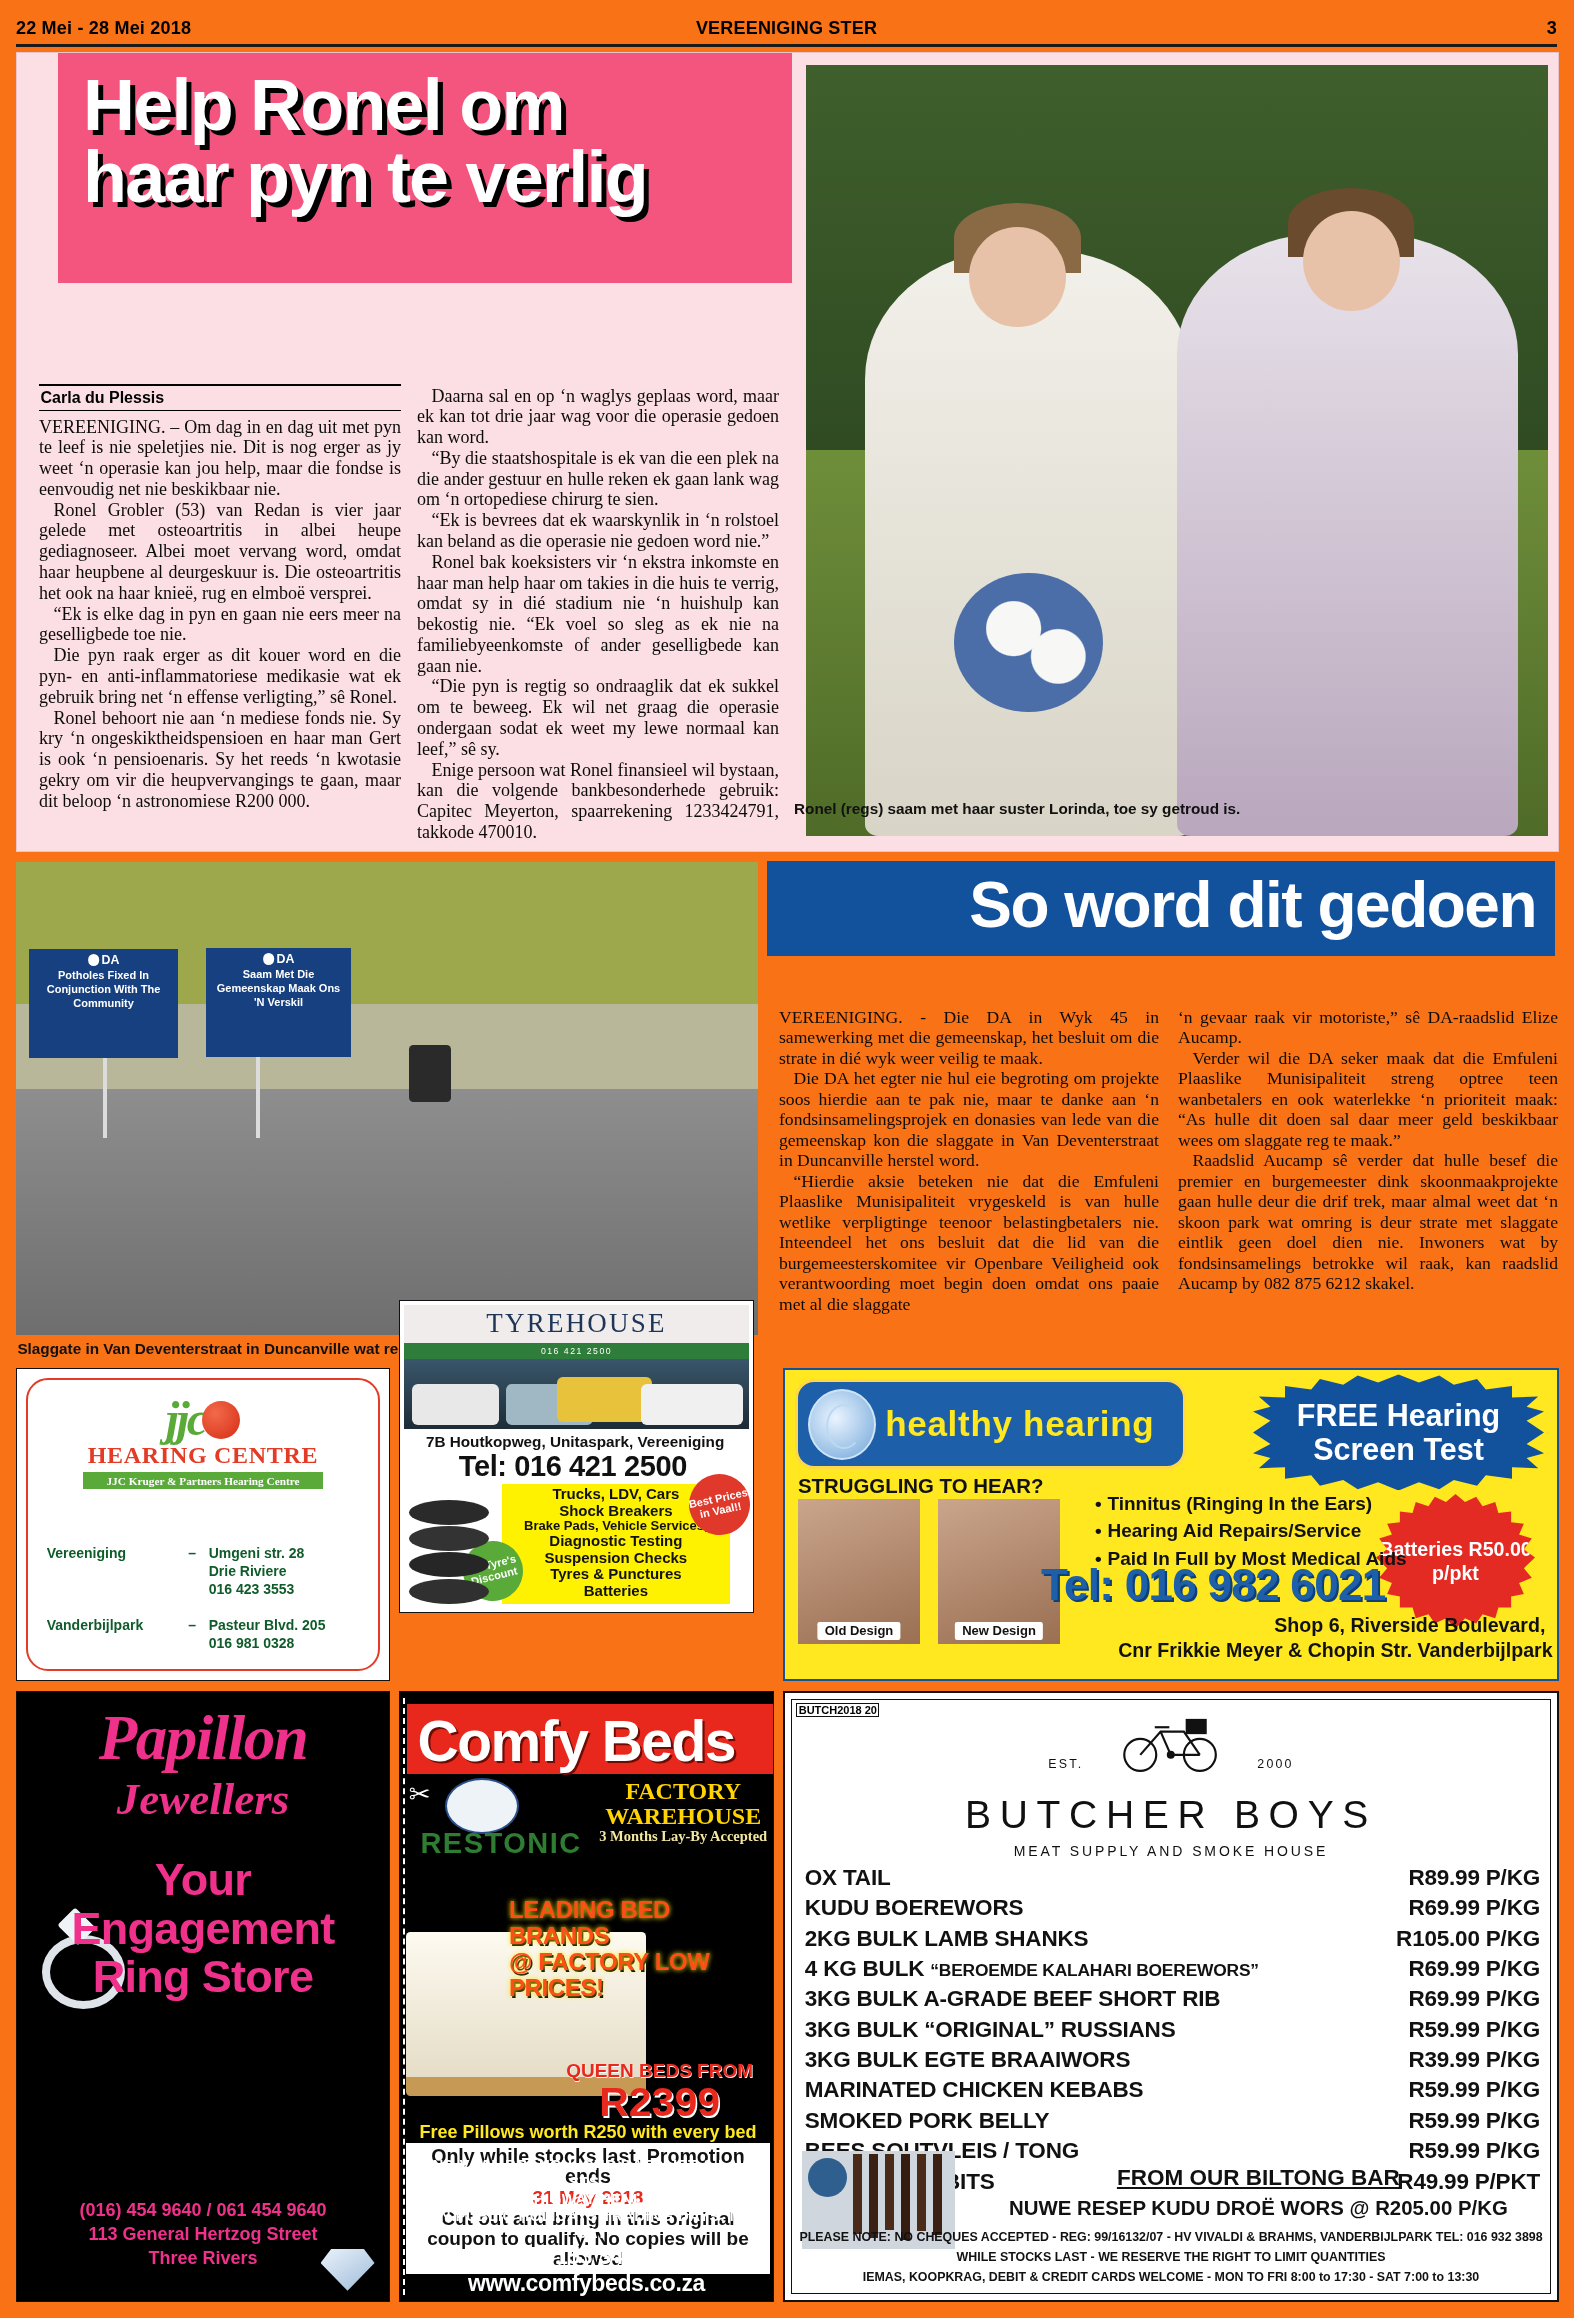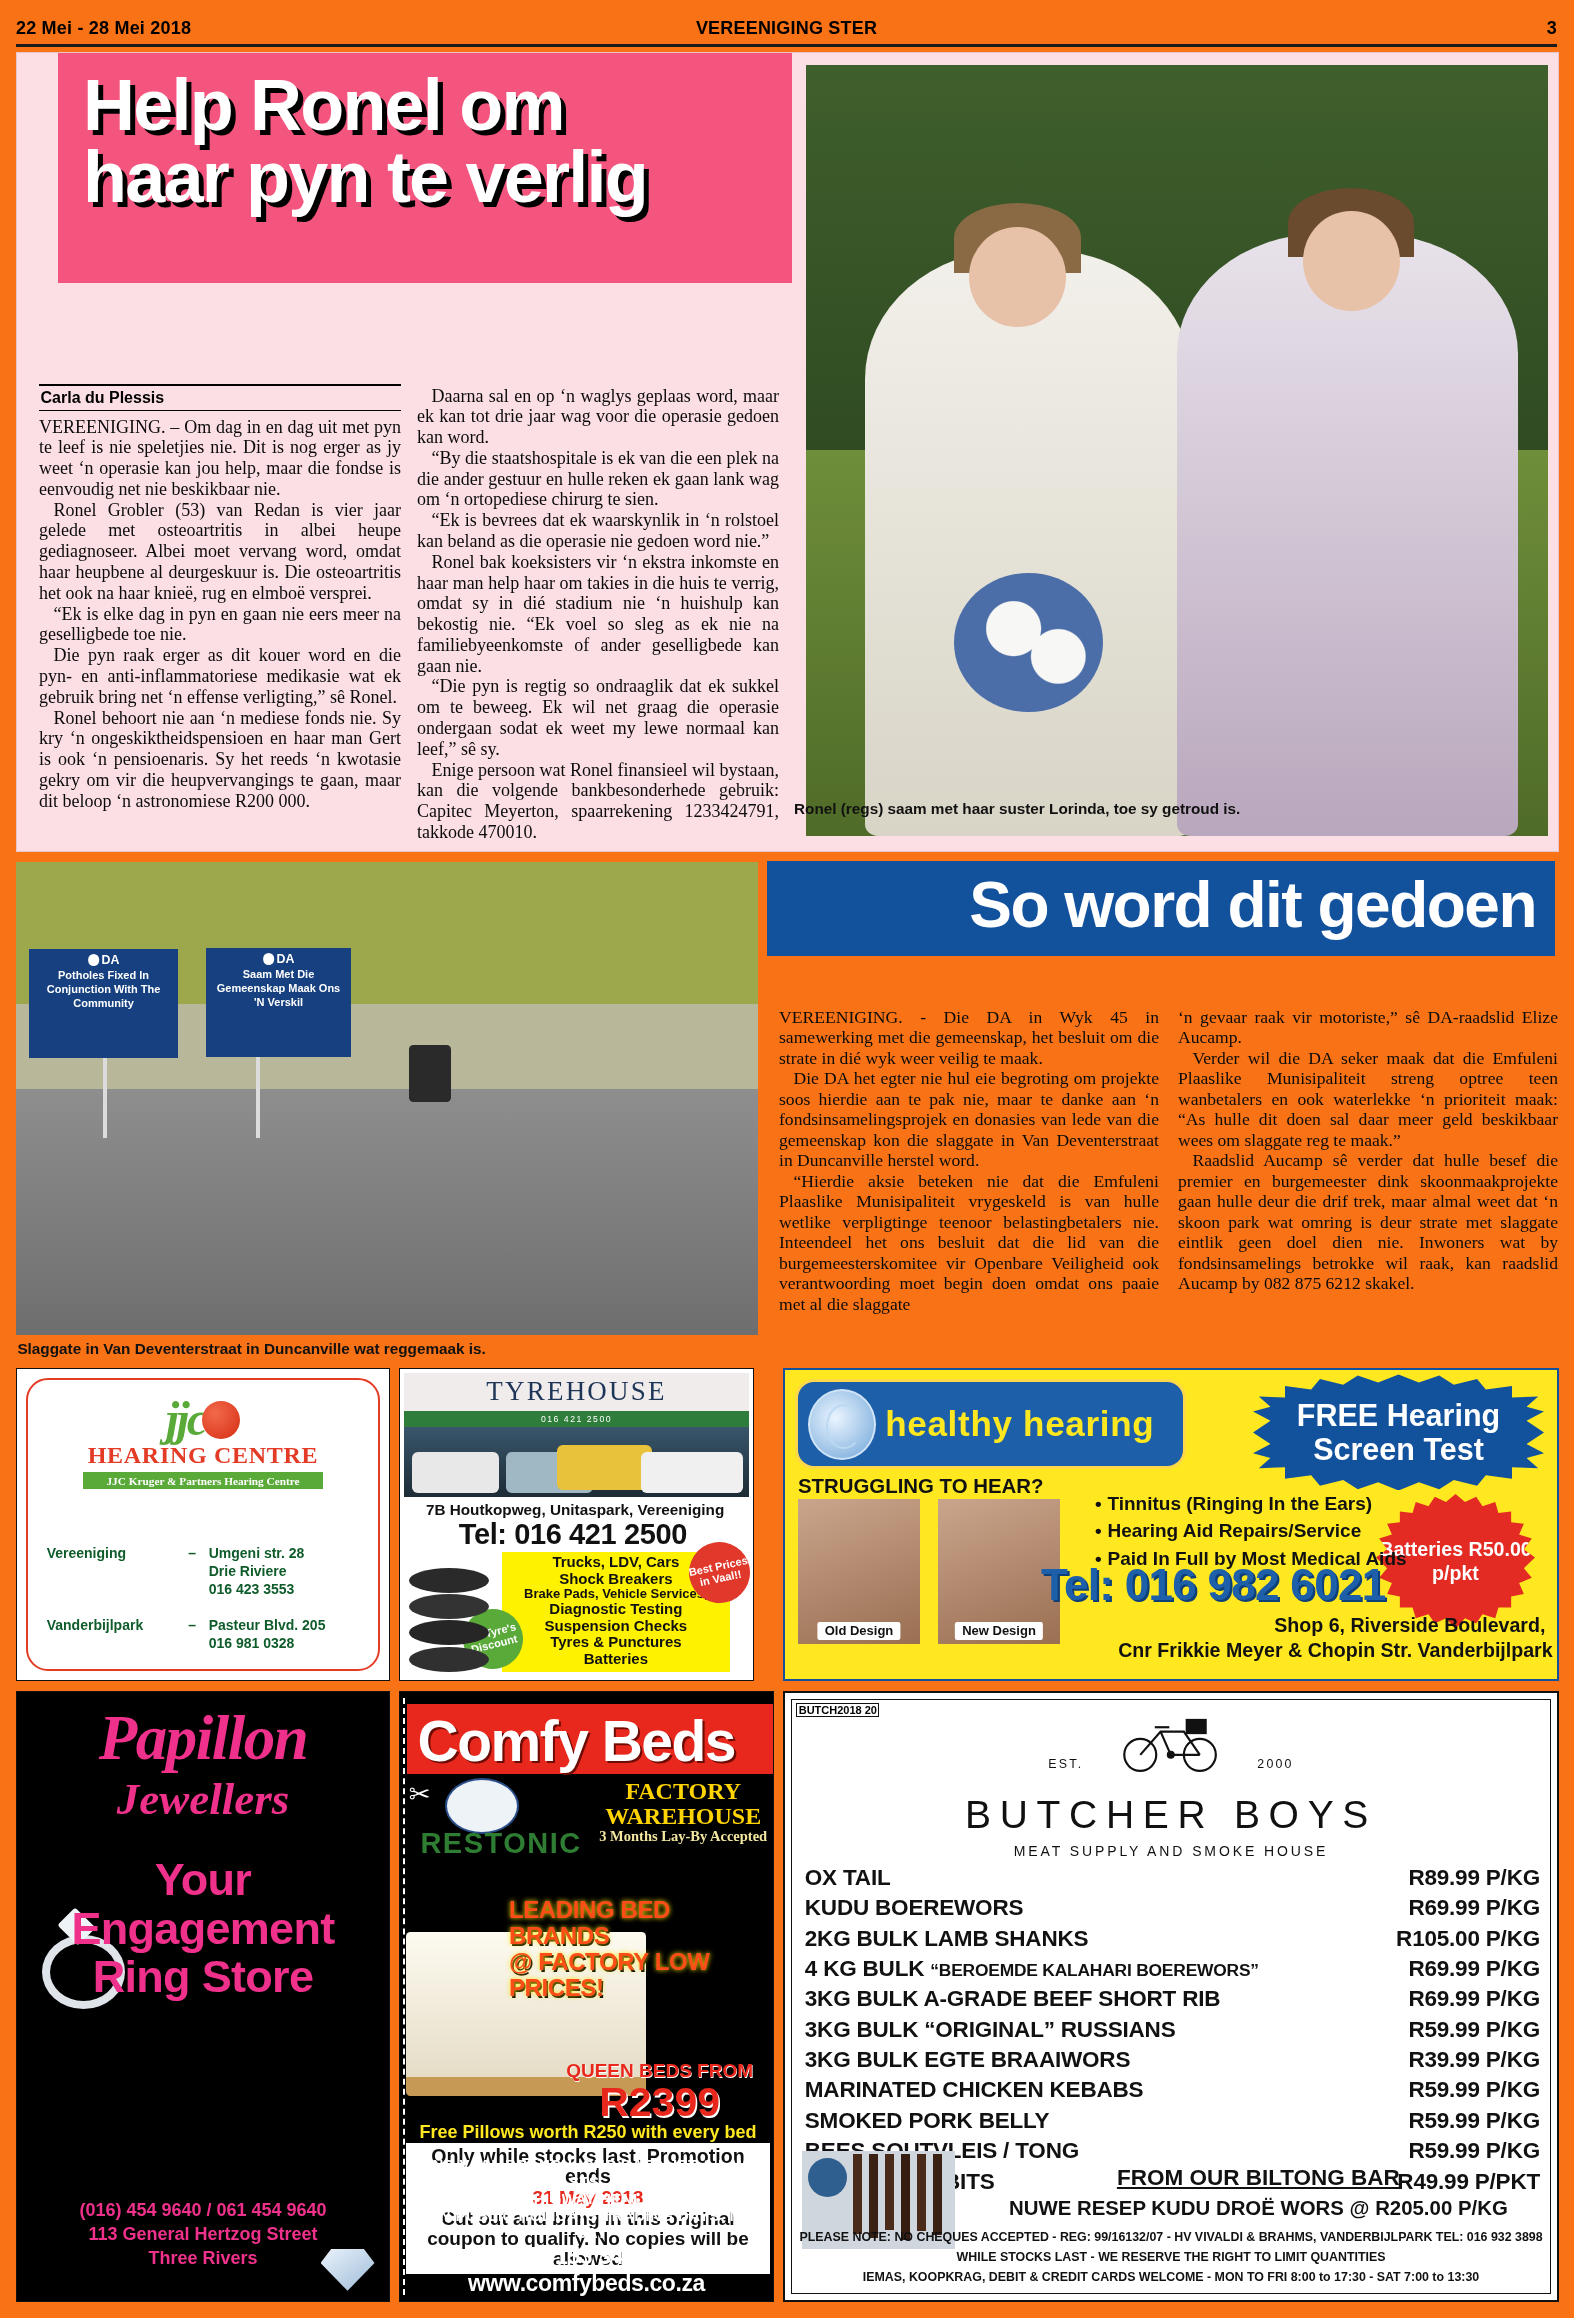--- a/index.html
+++ b/index.html
@@ -43,21 +43,21 @@
   .jjc-ball{display:inline-block;width:38px;height:38px;border-radius:50%;background:radial-gradient(circle at 35% 32%,#f26a4a,#d62d14);vertical-align:-4.4px;margin-left:-2.9px;}
   .jjc-hc{font-family:"Liberation Serif",serif;font-weight:bold;font-size:24px;color:#e33b26;letter-spacing:0.7px;margin-top:1.5px;}
   .jjc-bar{margin:3.6px auto 0;width:240px;background:#5aaa3a;color:#fff;font-size:11.3px;font-weight:bold;padding:2.2px 0;font-family:"Liberation Serif",serif;}
   .jjc-addr{position:absolute;left:19px;right:11.6px;top:164px;font-size:14px;font-weight:bold;color:#0f5c2a;line-height:1.3;}
   .jjc-addr table{width:100%;border-collapse:collapse;}
   .jjc-addr td{vertical-align:top;padding:0 0 2.2px 0;}
   .jjc-addr td.dash{width:33px;text-align:center;}
   .jjc-addr td.city{width:129px;}
 
   
-  .tyre{left:399px;top:1368px;width:355px;height:313px;}
+  .tyre{left:399px;top:1300px;width:355px;height:313px;}
   .tyre-photo{position:absolute;left:4.4px;top:4.4px;right:4.4px;height:124px;background:#3a5a6b;overflow:hidden;}
   .tyre-sign{position:absolute;left:0;right:0;top:0;height:38px;background:#f0ecec;}
   .tyre-sign .t{position:absolute;left:0;right:0;top:2.9px;text-align:center;font-family:"Liberation Serif",serif;font-size:27px;letter-spacing:2.2px;color:#1d3557;}
   .tyre-green{position:absolute;left:0;right:0;top:38px;height:16px;background:#2f7d3a;color:#fff;font-size:8.7px;text-align:center;line-height:16px;letter-spacing:1.5px;}
   .tyre-addr{position:absolute;left:0;right:2.9px;top:132px;text-align:center;font-size:15.3px;font-weight:bold;color:#111;}
   .tyre-tel{position:absolute;left:0;right:7.3px;top:149px;text-align:center;font-size:29px;font-weight:bold;color:#111;letter-spacing:-0.4px;}
   .tyre-yellow{position:absolute;left:102px;top:183px;width:222px;background:#fff200;text-align:center;padding:2.2px 2.9px 4.4px;}
   .tyre-yellow div{font-size:15px;font-weight:bold;color:#111;line-height:1.1;}
   .tyre-yellow div.sm{font-size:13px;}
   .badge-red{position:absolute;right:2.9px;top:173px;width:61px;height:61px;border-radius:50%;background:#e0392b;color:#fff;font-weight:bold;font-size:11px;display:flex;align-items:center;justify-content:center;text-align:center;transform:rotate(-12deg);line-height:1.05;}

